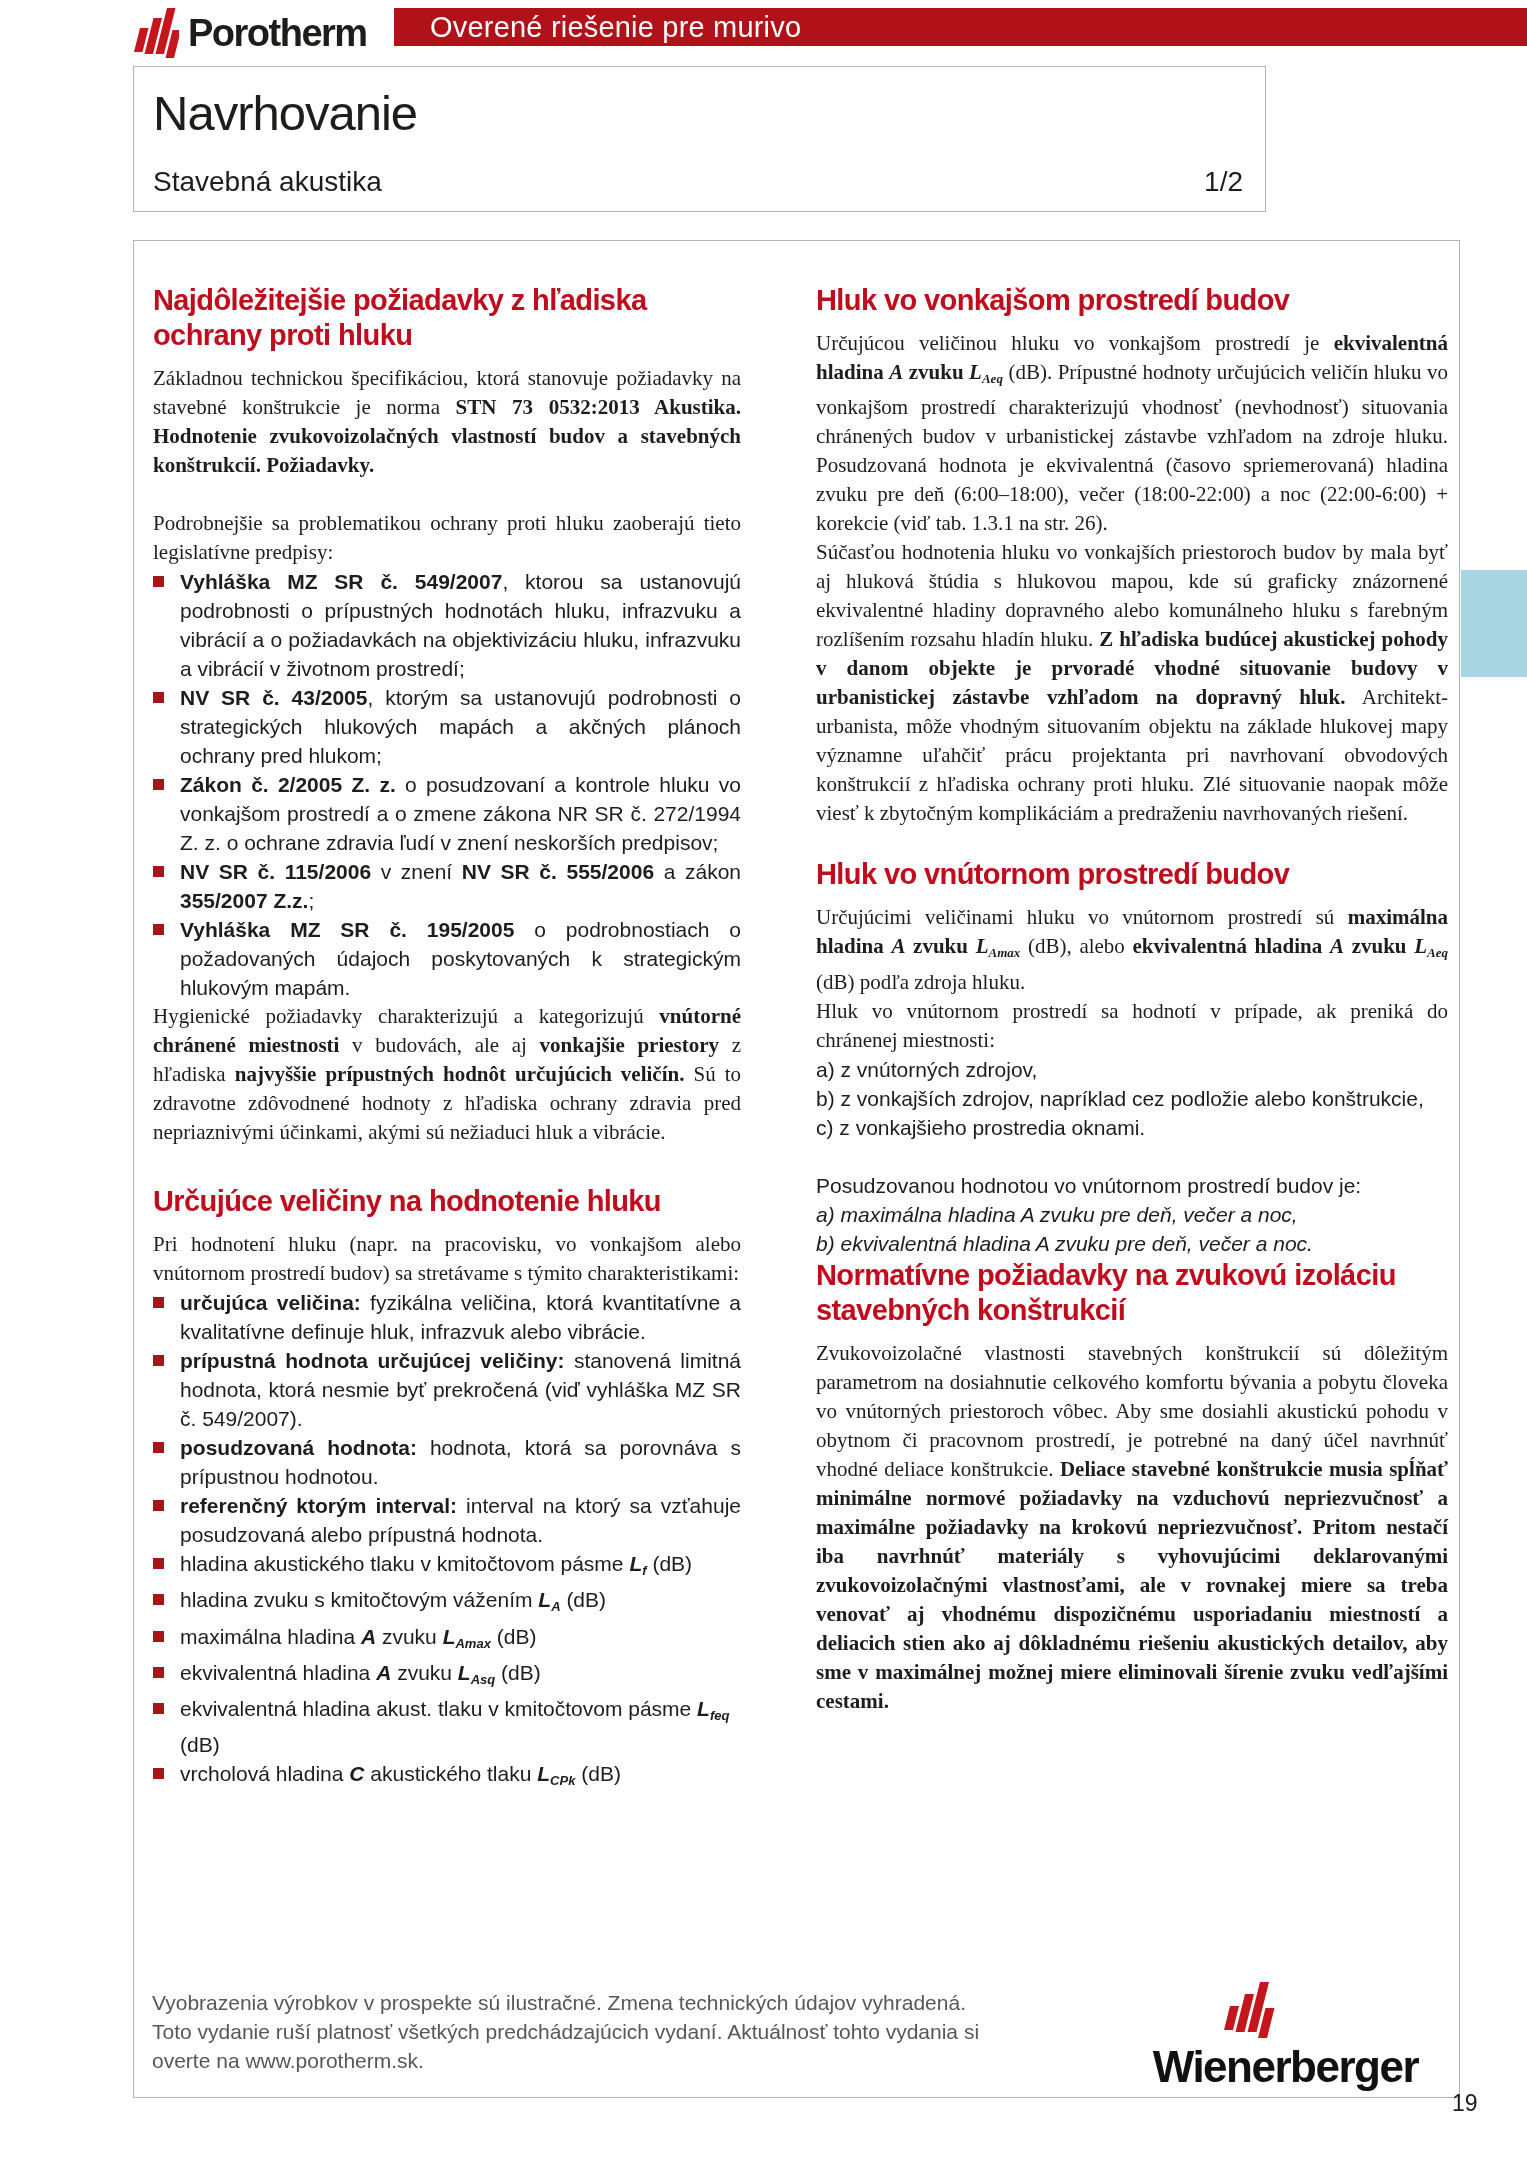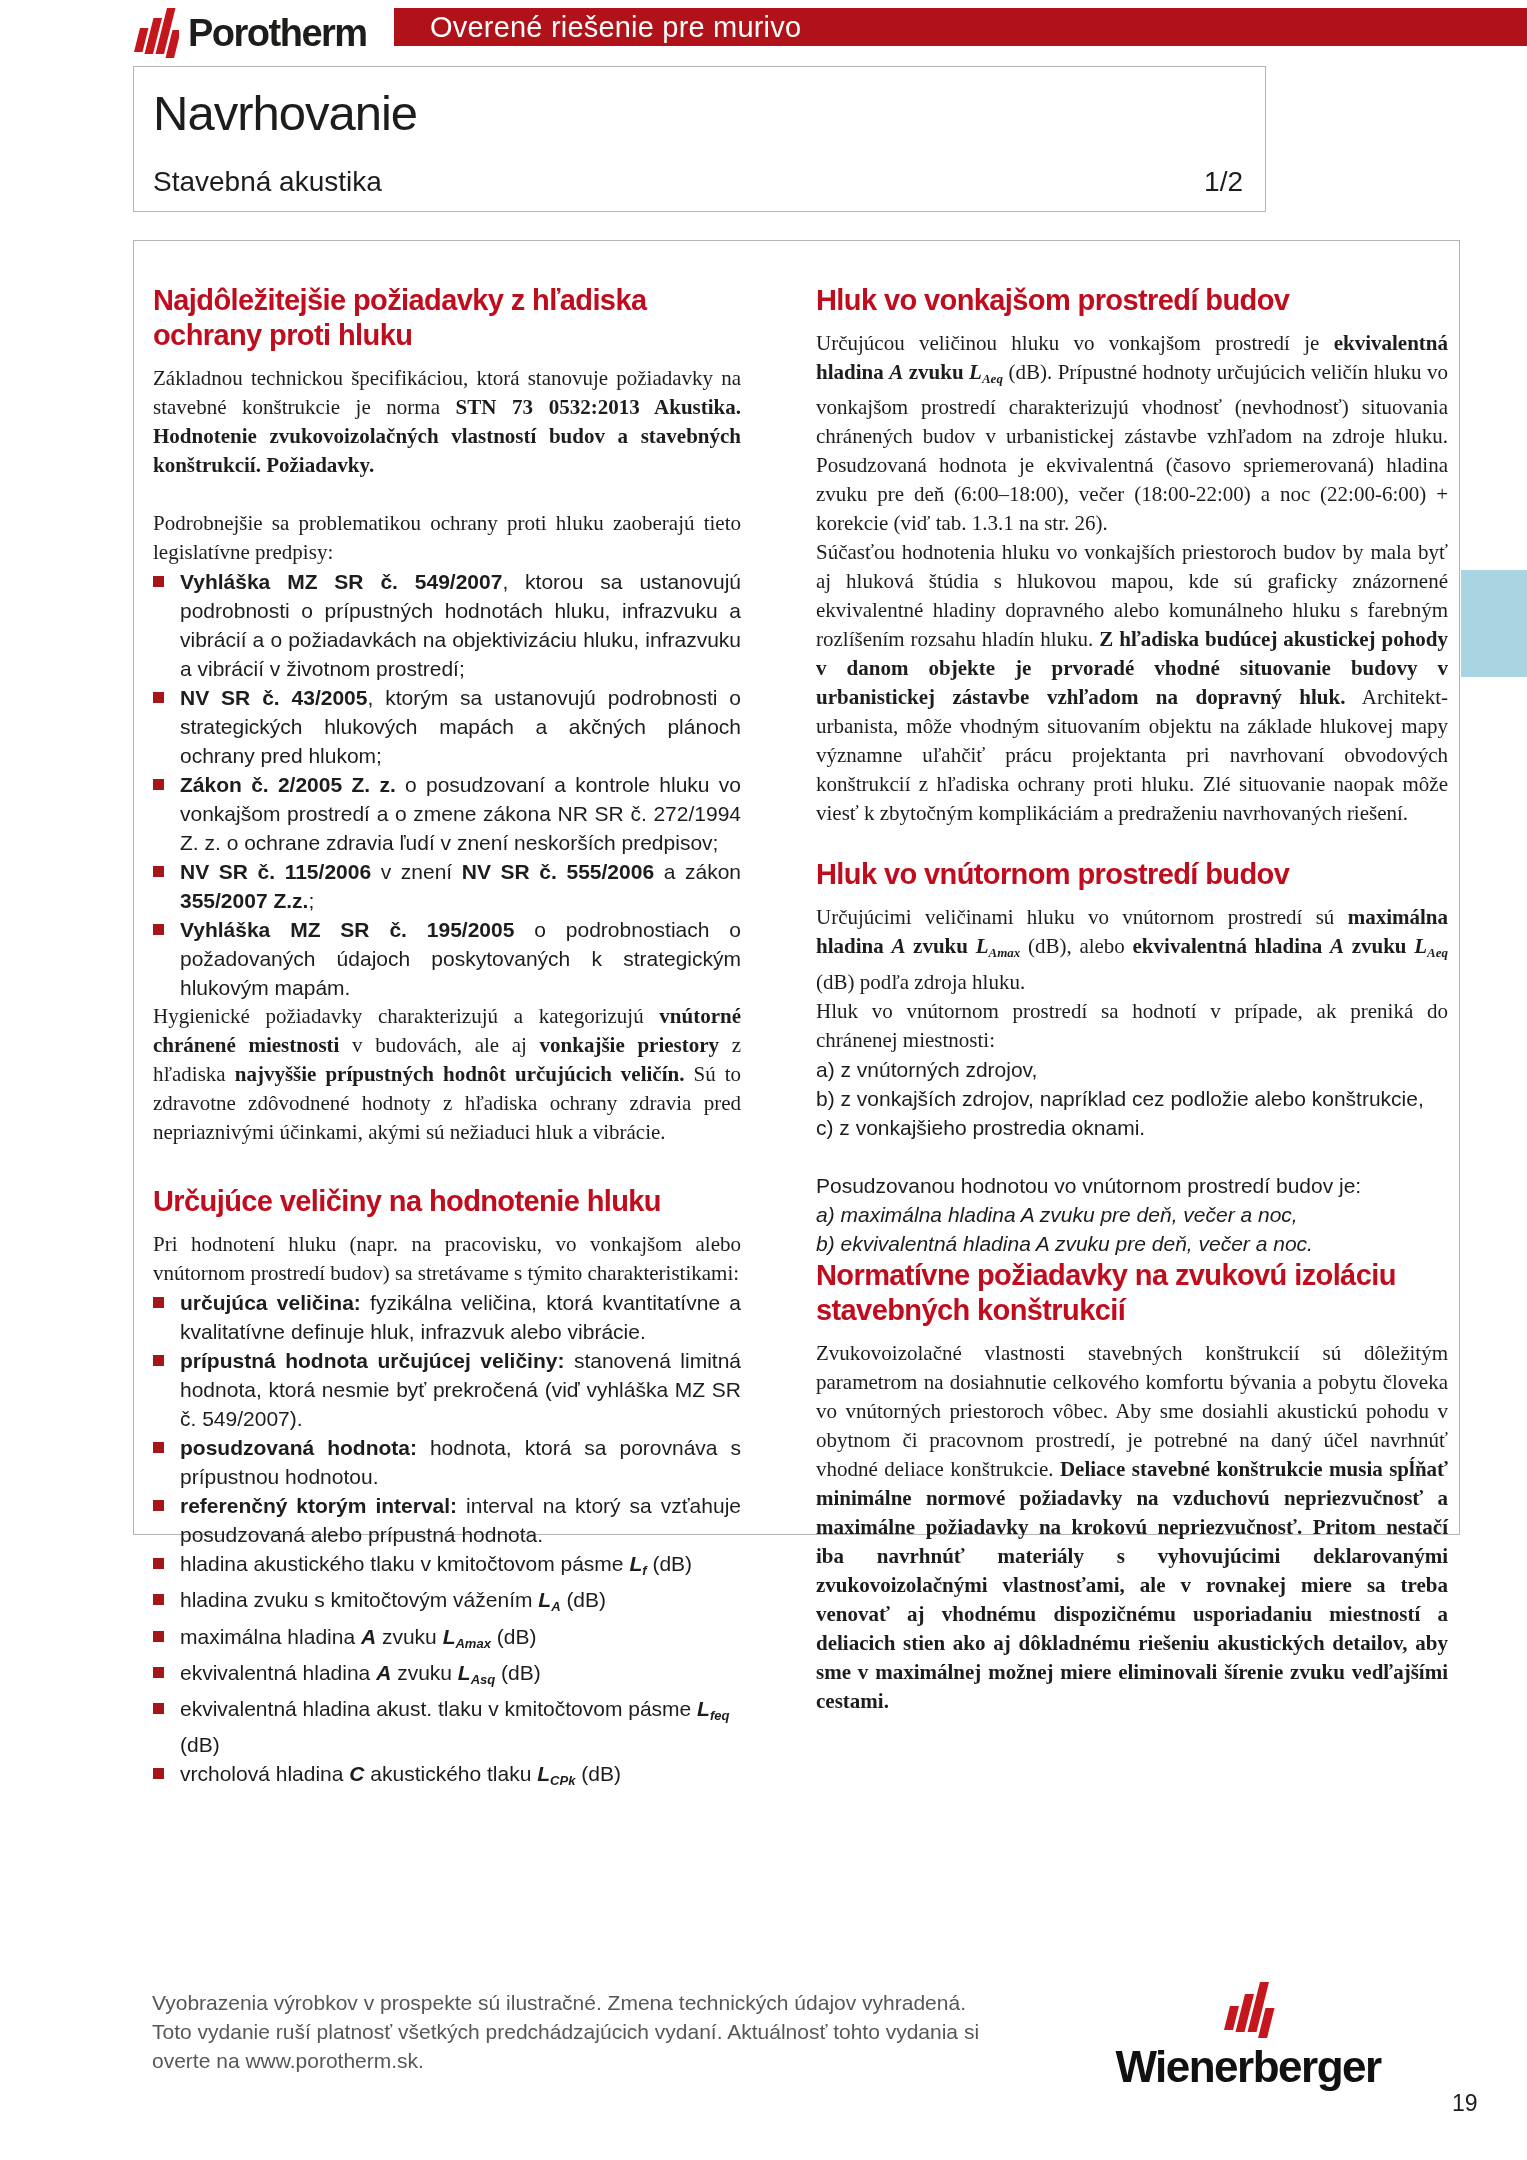--- a/index.html
+++ b/index.html
@@ -31,21 +31,21 @@
     position:absolute; left:19px; top:18px; font-size:49px; font-weight:400;
     letter-spacing:-1px; margin:0;
   }
   .titlebox .subrow {
     position:absolute; left:19px; right:22px; bottom:13px;
     display:flex; justify-content:space-between; align-items:baseline;
     font-size:28px;
   }
   
   .contentbox {
-    position:absolute; left:133px; top:240px; width:1327px; height:1295px;
+    position:absolute; left:133px; top:240px; width:1327px; height:1858px;
     border:1px solid #b4b4b4; box-sizing:border-box; background:#ffffff;
   }
   .col { position:absolute; top:42px; font-size:21px; line-height:29px; }
   .col-left  { left:19px;  width:588px; }
   .col-right { left:682px; width:632px; }
   h2.red {
     color:#c00d1e; font-size:29px; line-height:35px; font-weight:700;
     letter-spacing:-0.6px; margin:0 0 11px 0; text-align:left;
   }
   p { margin:0; }
@@ -69,21 +69,21 @@
   .edge-tab {
     position:absolute; right:0; top:570px; width:66px; height:107px;
     background:#a9d4e1;
   }
   
   .disclaimer {
     position:absolute; left:152px; top:1988px; width:850px;
     font-size:21px; line-height:29px; color:#575756; text-align:left;
   }
   .wb {
-    position:absolute; left:1078px; top:1982px; width:340px; text-align:center;
+    position:absolute; left:1078px; top:1982px; width:340px; text-align:right;
   }
   .wb svg { display:block; margin:0 auto 2px auto; }
   .wb .brand {
     font-size:44px; font-weight:700; letter-spacing:-1.5px; color:#111111;
     white-space:nowrap;
   }
   .page-num {
     position:absolute; left:1452px; top:2090px; font-size:23px; color:#1d1d1b;
   }
 </style>

